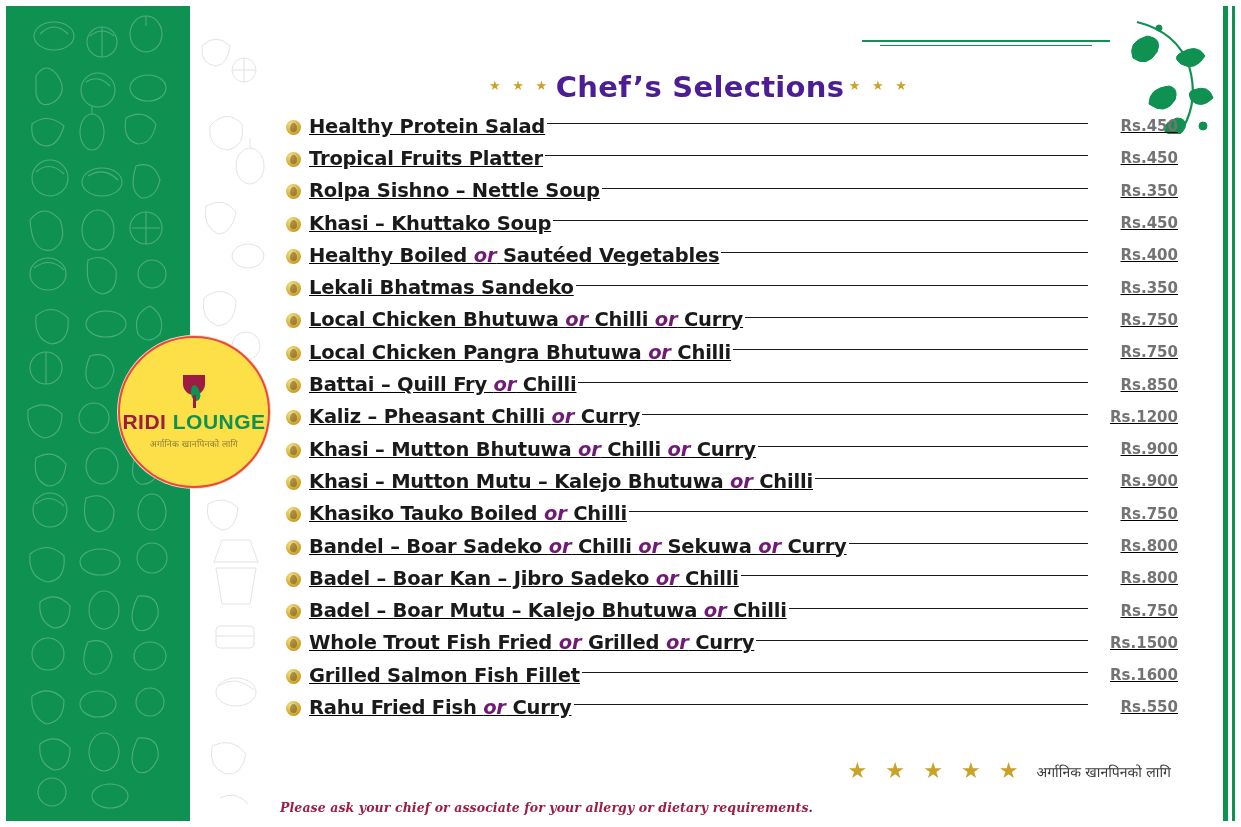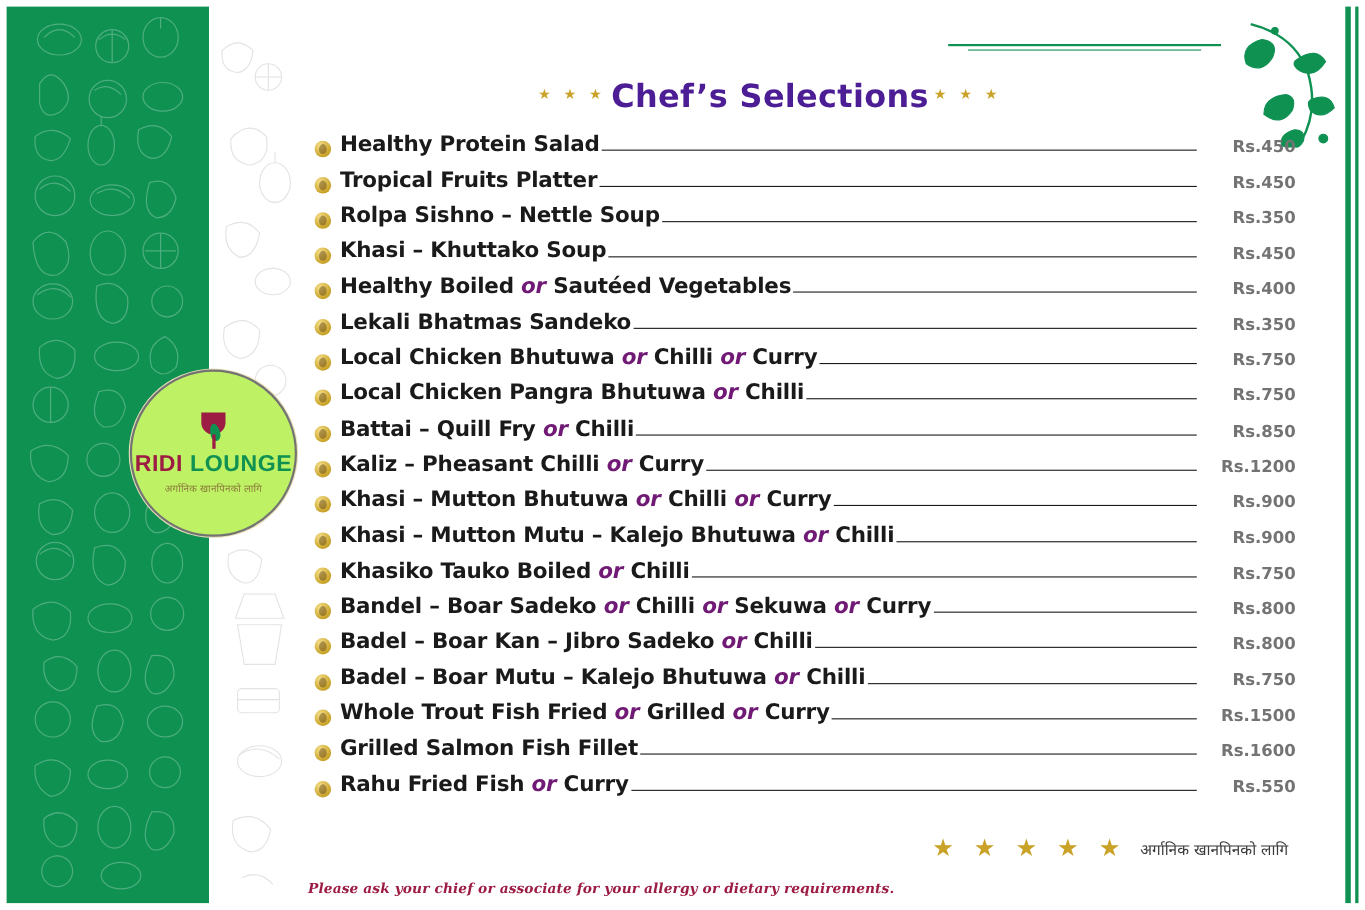--- a/index.html
+++ b/index.html
@@ -44,22 +44,22 @@
   }
   .gbr1 { right: 13px; width: 5px; }
   .gbr2 { right: 6px; width: 3px; }
 
   
   .logo-badge {
     position: absolute;
     left: 118px; top: 336px;
     width: 152px; height: 152px;
     border-radius: 50%;
-    background: #bef264;
-    border: 2px solid #737373;
+    background: #fde047;
+    border: 2px solid #ef4444;
     box-shadow: 0 0 0 1px #e8dfb8;
     display: flex;
     flex-direction: column;
     align-items: center;
     justify-content: center;
     text-align: center;
   }
   .logo-mark {
     width: 34px; height: 34px;
     position: relative;
@@ -141,23 +141,24 @@
 
   
   .menu {
     position: absolute;
     left: 286px; top: 110px;
     width: 892px;
   }
   .menu-row {
     position: relative;
     display: flex;
-    align-items: flex-end;
+    align-items: center;
     height: 32.3px;
     white-space: nowrap;
+    text-decoration: underline;
   }
   .bullet {
     flex: 0 0 auto;
     width: 15px; height: 15px;
     border-radius: 50%;
     background: radial-gradient(circle at 35% 30%, #f6e08a, #c9a227 70%, #a88417);
     margin-right: 8px;
     position: relative;
     top: 1px;
   }

